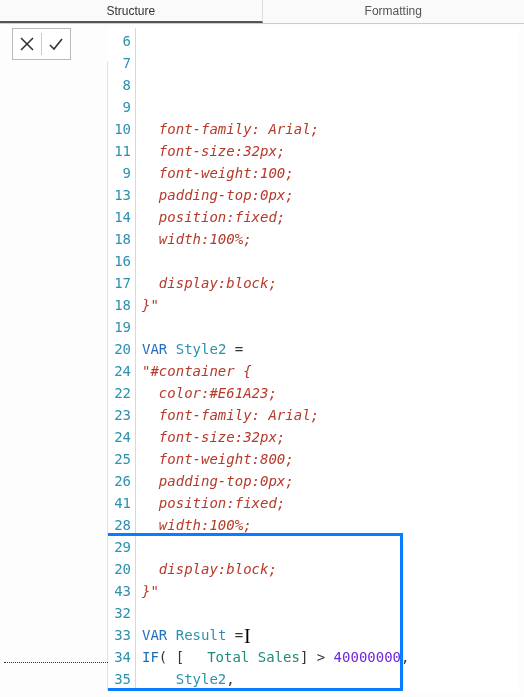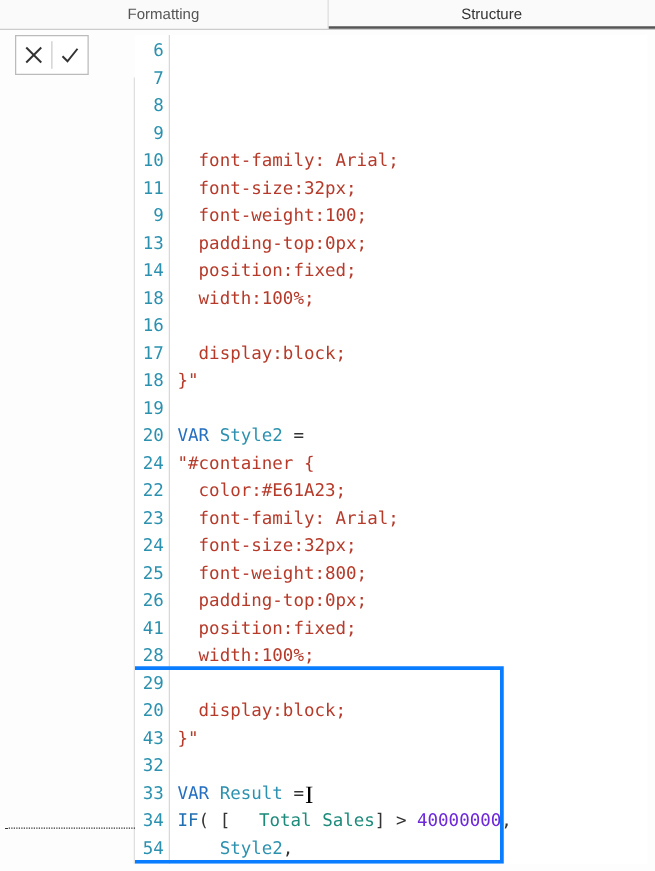--- a/index.html
+++ b/index.html
@@ -77,21 +77,21 @@
     padding: 2px 6px;
     font-family: Consolas, monospace;
     font-size: 14px;
     color: #222;
     line-height: 22px;
     white-space: pre;
     position: relative;
   }
   .kw-blue   { color: #1f6fb2; }
   .kw-var    { color: #256ec0; }
-  .str-red   { color: #b63a2a; }
+  .str-red   { color: #b63a2a; font-style: italic; }
   .ident-teal{ color: #1d8a7a; margin-left: 23px; }
   .ident-cyan{ color: #2b91af; }
   .num       { color: #6d28d9; }
   .punct     { color: #333; }
   .plain     { color: #333; }
   .line { height: 22px; }
   .highlight-box {
     position: absolute;
     border: 3px solid #0a7cff;
     pointer-events: none;
@@ -118,22 +118,22 @@
     bottom: 6px;
     border-right: 1px solid #e0e0e0;
   }
 </style>
 </head>
 <body>
 
 <div class="root">
 
   <div class="tabs">
+    <div class="tab active">Structure</div>
     <div class="tab">Formatting</div>
-    <div class="tab active">Structure</div>
   </div>
 
   <div class="toolbar">
     <div class="btn">
       <svg viewBox="0 0 16 16" stroke="#333" stroke-width="1.6" fill="none">
         <line x1="2" y1="2" x2="14" y2="14"></line>
           <line x1="14" y1="2" x2="2" y2="14"></line>
       </svg>
     </div>
     <div class="sep"></div>
@@ -171,21 +171,21 @@
         <div class="line">25</div>
         <div class="line">26</div>
         <div class="line">41</div>
         <div class="line">28</div>
         <div class="line">29</div>
         <div class="line">20</div>
         <div class="line">43</div>
         <div class="line">32</div>
         <div class="line">33</div>
         <div class="line">34</div>
-        <div class="line">54</div>
+        <div class="line">35</div>
       </div>
     <div class="code" id="code">
       <div class="highlight-box" id="hl" style="left: -33px; top: 505px; width: 300px; height: 158px;"></div>
       <div class="cursor-caret" id="caret" style="top: 597px; left: 108px;">I</div>
     <div class="line"><span class="str-red">  font-family: Arial;</span></div><div class="line"><span class="str-red">  font-size:32px;</span></div><div class="line"><span class="str-red">  font-weight:100;</span></div><div class="line"><span class="str-red">  padding-top:0px;</span></div><div class="line"><span class="str-red">  position:fixed;</span></div><div class="line"><span class="str-red">  width:100%;</span></div><div class="line"></div><div class="line"><span class="str-red">  display:block;</span></div><div class="line"><span class="str-red">}"</span></div><div class="line"></div><div class="line"><span class="kw-var">VAR</span><span class="plain"> </span><span class="ident-cyan">Style2</span><span class="plain"> </span><span class="punct">=</span></div><div class="line"><span class="str-red">"#container {</span></div><div class="line"><span class="str-red">  color:#E61A23;</span></div><div class="line"><span class="str-red">  font-family: Arial;</span></div><div class="line"><span class="str-red">  font-size:32px;</span></div><div class="line"><span class="str-red">  font-weight:800;</span></div><div class="line"><span class="str-red">  padding-top:0px;</span></div><div class="line"><span class="str-red">  position:fixed;</span></div><div class="line"><span class="str-red">  width:100%;</span></div><div class="line"></div><div class="line"><span class="str-red">  display:block;</span></div><div class="line"><span class="str-red">}"</span></div><div class="line"></div><div class="line"><span class="kw-var">VAR</span><span class="plain"> </span><span class="ident-cyan">Result</span><span class="plain"> </span><span class="punct">=</span></div><div class="line"><span class="kw-blue">IF</span><span class="punct">( </span><span class="plain">[</span><span class="ident-teal">Total Sales</span><span class="plain">] </span><span class="punct">&gt;</span><span class="plain"> </span><span class="num">40000000</span><span class="punct">,</span></div><div class="line"><span class="plain">    </span><span class="ident-cyan">Style2</span><span class="punct">,</span></div><div class="line"></div></div>
   </div>
 
 </div>
 
 </body></html>

